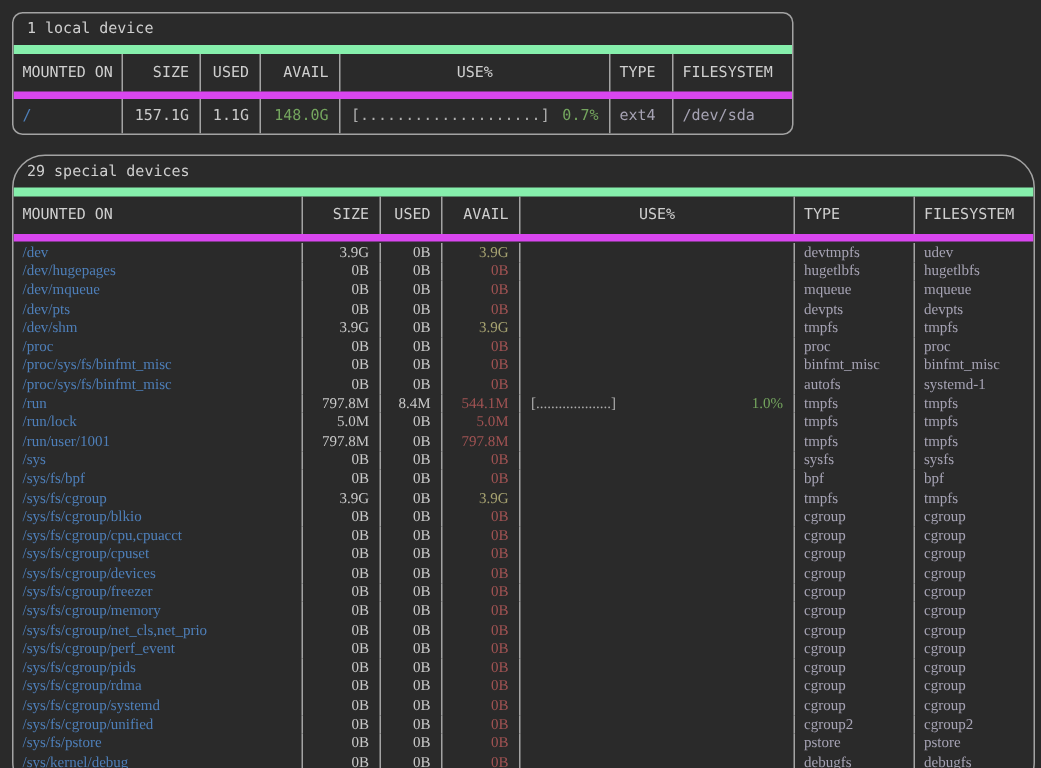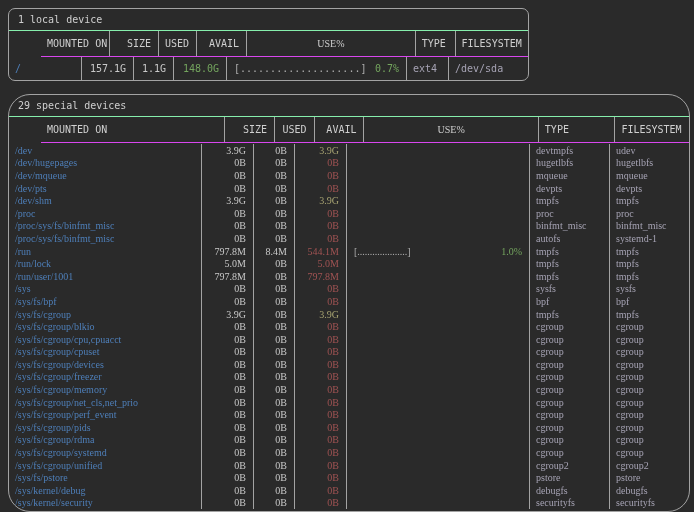--- a/index.html
+++ b/index.html
@@ -16,39 +16,39 @@
     border:1px solid #a3a3a3;
     border-radius:7px;
     overflow:hidden;
     background:#2a2a2a;
   }
   .t1{width:519px;}
   .t2{width:680px;margin-top:13px;border-radius:22px;}
   .title{
     height:21px;line-height:21px;
     padding-left:9px;
-    border-bottom:1px solid #86efac;
+    border-bottom:6px solid #86efac;
     color:#cfcfcf;
     white-space:nowrap;
   }
   .hrow,.drow{display:flex;align-items:center;}
-  .hrow{height:25px;border-bottom:1px solid #d946ef;color:#cfcfcf;margin-left:32px;}
+  .hrow{height:25px;border-bottom:5px solid #d946ef;color:#cfcfcf;}
   .t1 .drow{height:23px;}
   .t2 .drow{height:12.6px;}
   .t2 .rows{padding:1px 0 2px 0;font-family:Liberation Serif, serif;}
   .cell{
     box-sizing:border-box;
     height:100%;
     display:flex;align-items:center;
     white-space:nowrap;overflow:hidden;
   }
   .cell.sep{border-left:1px solid #a3a3a3;}
   .left{justify-content:flex-start;padding-left:6px;}
   .right{justify-content:flex-end;padding-right:7px;}
-  .center{justify-content:center;font-family:Liberation Serif, serif;}
+  .center{justify-content:center;}
   .t1 .c1{width:72px}.t1 .c2{width:52px}.t1 .c3{width:40px}.t1 .c4{width:53px}
   .t1 .c5{width:180px}.t1 .c6{width:42px}.t1 .c7{width:78px}
   .t2 .c1{width:192px}.t2 .c2{width:52px}.t2 .c3{width:41px}.t2 .c4{width:52px}
   .t2 .c5{width:183px}.t2 .c6{width:80px}.t2 .c7{width:78px}
   .mount{color:#4e7fb9;}
   .typefs{color:#a6a3b4;}
   .green{color:#74a55e;}
   .yellow{color:#a6a271;}
   .red{color:#a15353;}
   .barcell{justify-content:space-between;padding:0 7px;}

